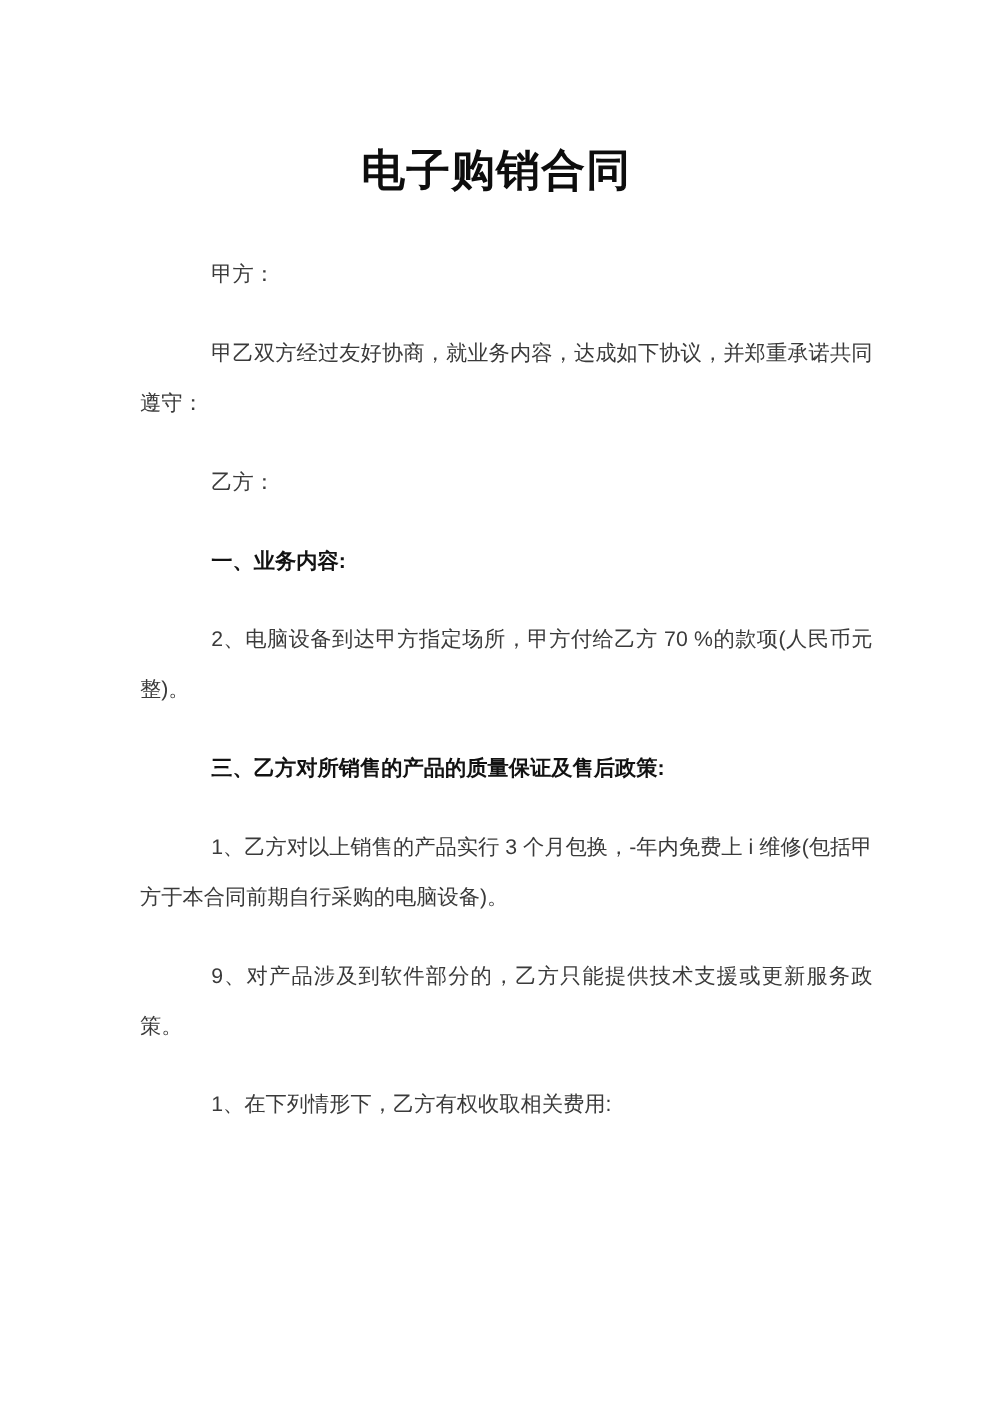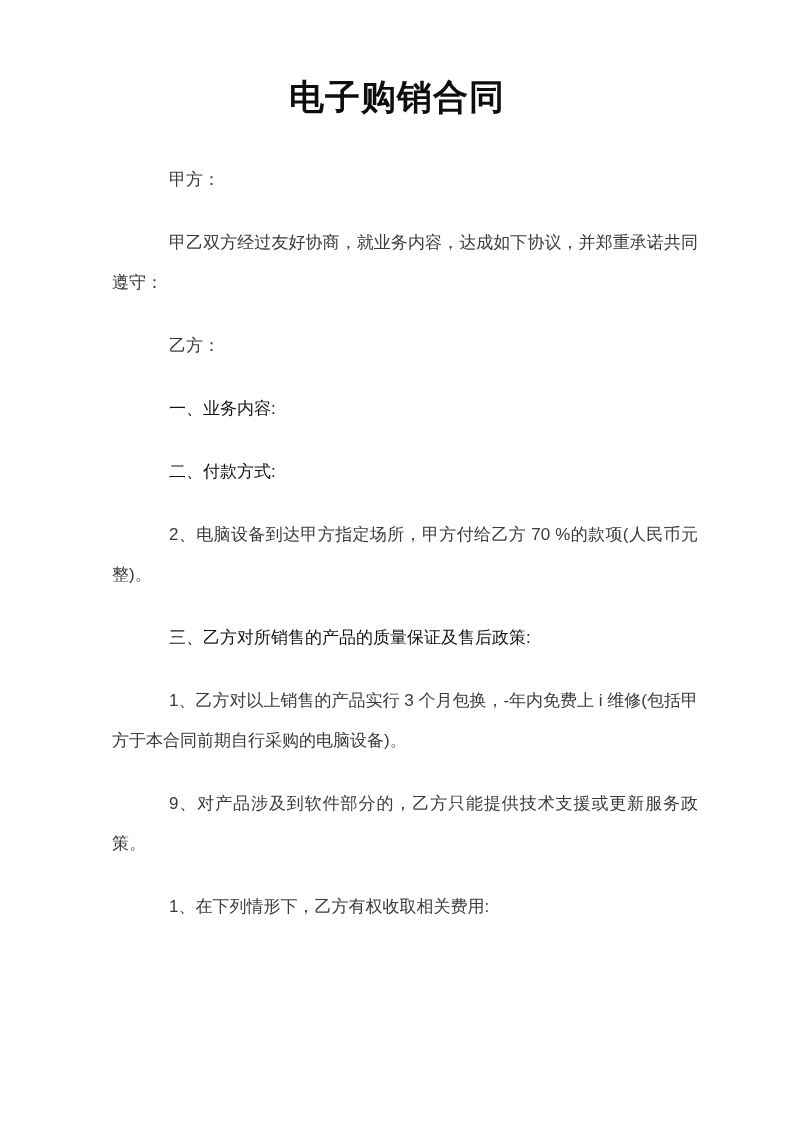--- a/index.html
+++ b/index.html
@@ -14,41 +14,41 @@
     font-family: "Liberation Sans", "DejaVu Sans", sans-serif;
   }
   .content {
     position: absolute;
     top: 0;
     left: 96px;
     width: 602px;
   }
   .doc-title {
     margin: 0;
-    padding-top: 72px;
+    padding-top: 112px;
     font-size: 35px;
     line-height: 50px;
     font-weight: bold;
     text-align: center;
     color: #0d0d0d;
     letter-spacing: 1px;
   }
   .doc-title-spacer { height: 38px; }
   .para {
     margin: 0 0 23px 16px;
     font-size: 17px;
     line-height: 40px;
     color: #3a3a3a;
     text-indent: 57px;
     text-align: justify;
     word-break: normal;
     overflow-wrap: break-word;
   }
   .para.heading {
-    font-weight: normal;
+    font-weight: bold;
     color: #121212;
     text-align: left;
   }
 </style>
 </head>
 <body>
 
 <div class="page">
   <div class="content">
 
@@ -56,21 +56,20 @@
     <div class="doc-title-spacer"></div>
 
     <p class="para">甲方：</p>
 
     <p class="para">甲乙双方经过友好协商，就业务内容，达成如下协议，并郑重承诺共同遵守：</p>
 
     <p class="para">乙方：</p>
 
     <p class="para heading">一、业务内容:</p>
 
-    <p class="para heading">二、付款方式:</p>
 
 
     <p class="para">2、电脑设备到达甲方指定场所，甲方付给乙方 70 %的款项(人民币元整)。</p>
 
     <p class="para heading">三、乙方对所销售的产品的质量保证及售后政策:</p>
 
     <p class="para">1、乙方对以上销售的产品实行 3 个月包换，-年内免费上 i 维修(包括甲方于本合同前期自行采购的电脑设备)。</p>
 
     <p class="para">9、对产品涉及到软件部分的，乙方只能提供技术支援或更新服务政策。</p>
 

